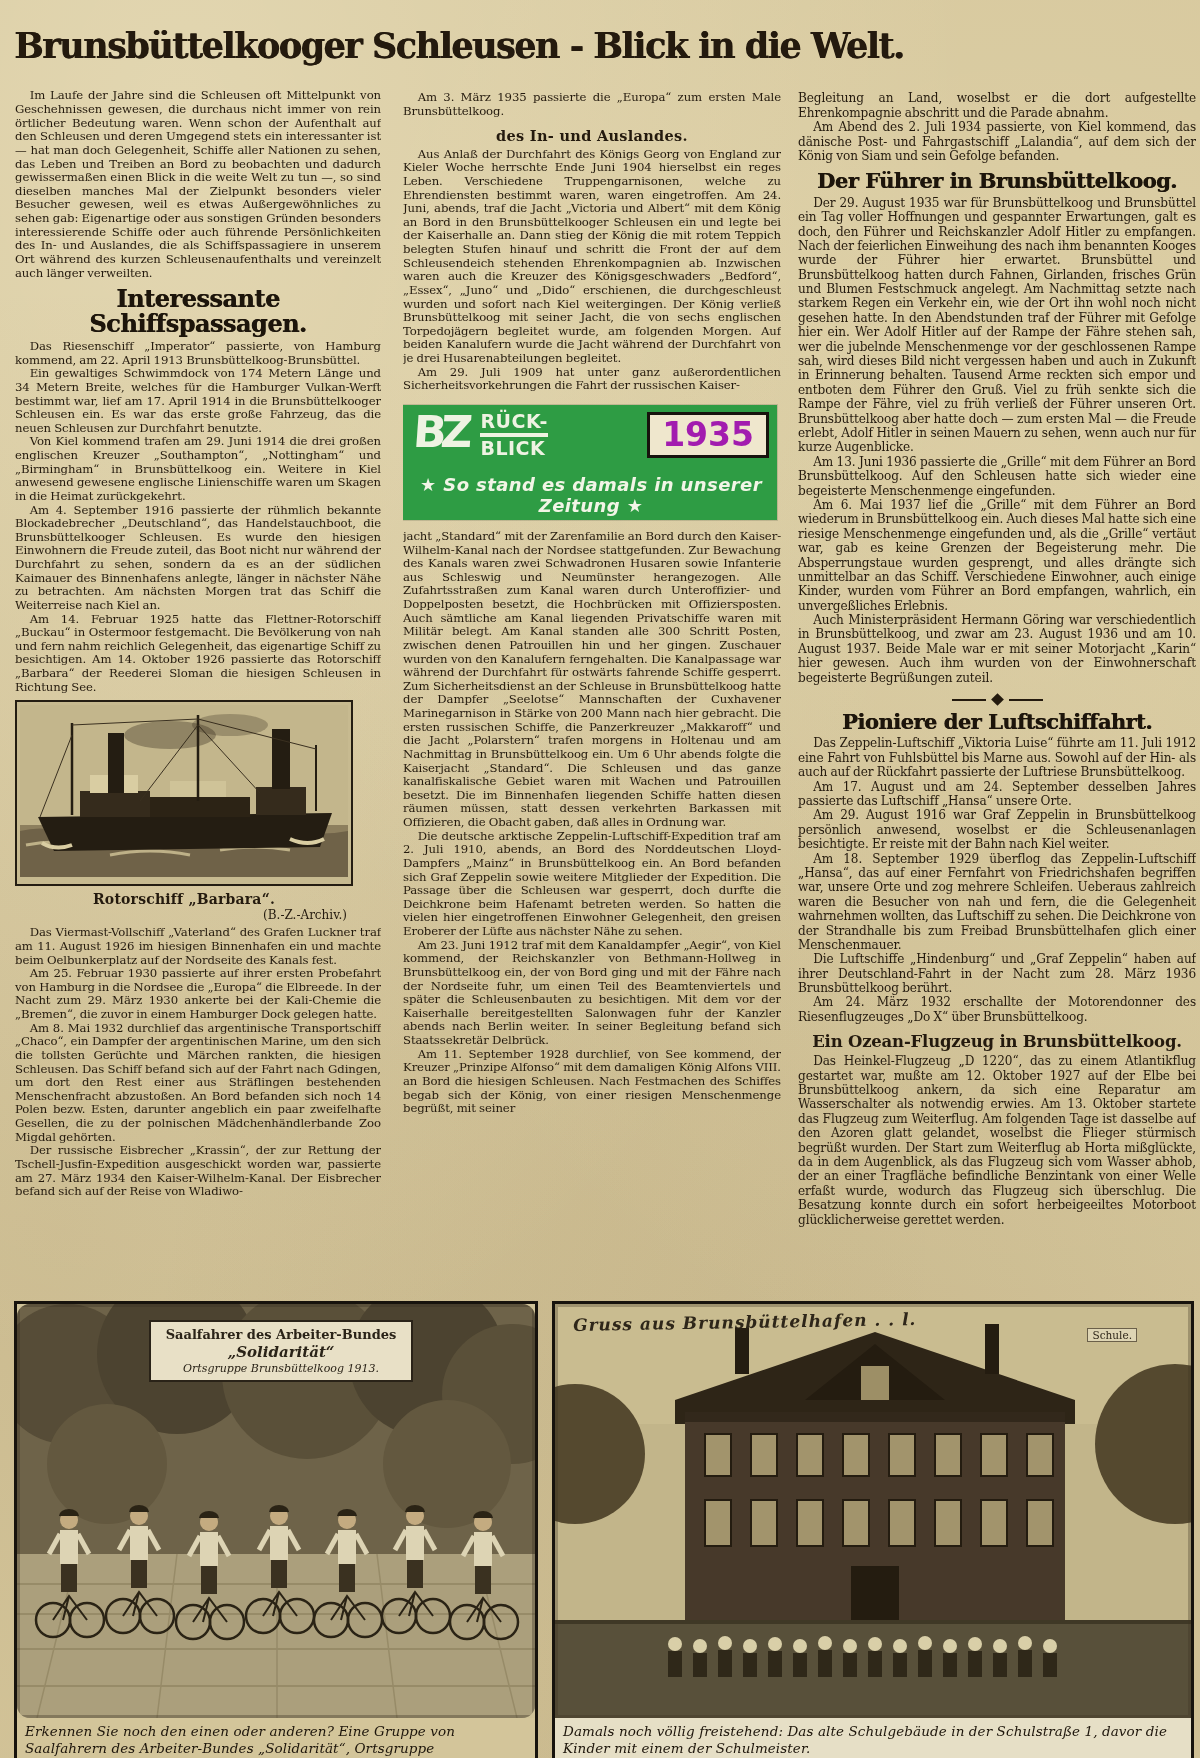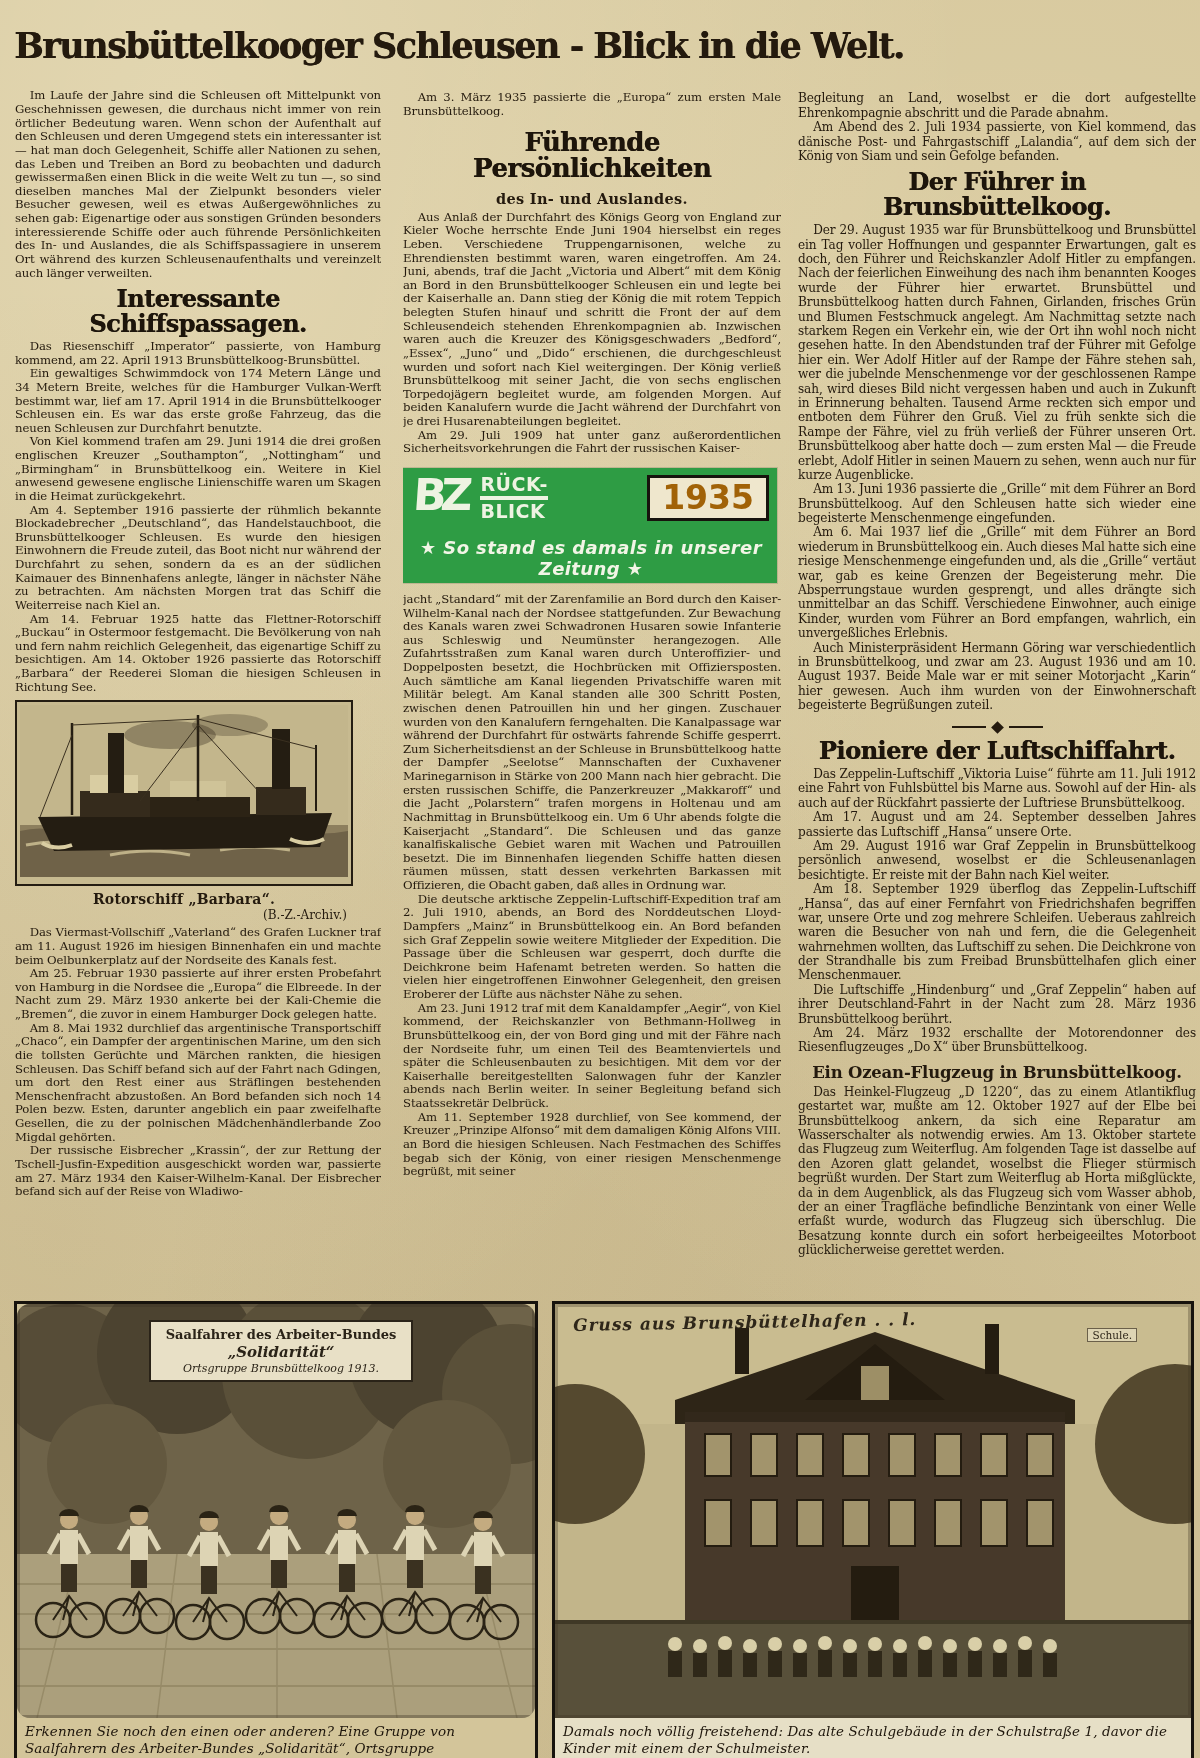--- a/index.html
+++ b/index.html
@@ -32,21 +32,21 @@
     font-size:11.7px;line-height:1.165;letter-spacing:-0.1px;word-spacing:-0.4px;
   }
   .col3 p.art{font-size:12.1px;line-height:1.19;}
   p.cont{text-indent:0;}
   h2.sec{
     margin:7px 0 4px;text-align:center;font-weight:bold;color:#1d150b;
     font-size:24px;letter-spacing:-0.5px;line-height:1.02;
     text-shadow:0.5px 0 0 #1d150b;
   }
   .col2 h2.sec{font-size:26px;margin-top:10px;}
-  .col3 h2.sec{font-size:24px;}
+  .col3 h2.sec{font-size:21px;}
   h3.subsec{margin:8px 0 4px;text-align:center;font-weight:bold;font-size:14.5px;letter-spacing:0.3px;}
   h3.inline-head{
     margin:8px 0 3px;text-align:center;font-weight:bold;font-size:16.5px;letter-spacing:-0.2px;
   }
   
   figure.ship{margin:6px 0 4px;width:338px;}
   .ship-frame{border:2px solid #241d12;background:#c7ba90;padding:3px;}
   .ship-caption{text-align:center;font-weight:bold;font-size:14px;margin-top:5px;letter-spacing:0.2px;}
   .ship-credit{text-align:right;font-size:12px;padding-right:6px;margin-top:1px;}
   
@@ -54,21 +54,21 @@
   .bz-top{display:flex;align-items:stretch;gap:8px;}
   .bz-logo{
     color:#eef3e2;font-family:"DejaVu Sans",sans-serif;font-weight:bold;
     font-size:44px;line-height:0.9;letter-spacing:-6px;transform:skewX(-4deg);
     padding-right:6px;
   }
   .bz-stack{display:flex;flex-direction:column;justify-content:center;color:#eef3e2;
     font-family:"DejaVu Sans",sans-serif;font-weight:bold;font-size:19px;line-height:1.0;letter-spacing:0.5px;}
   .bz-stack .rk{border-bottom:4px solid #eef3e2;padding-bottom:2px;margin-bottom:2px;}
   .bz-year{
-    margin-left:auto;background:#efe7cd;border:3px solid #17130d;color:#a16207;
+    margin-left:auto;background:#efe7cd;border:3px solid #17130d;color:#a21caf;
     font-family:"DejaVu Sans",sans-serif;font-weight:bold;font-size:33px;line-height:1.0;
     padding:2px 12px;display:flex;align-items:center;
   }
   .bz-strap{
     margin-top:16px;color:#f2f5e6;font-family:"DejaVu Sans",sans-serif;
     font-style:italic;font-weight:bold;font-size:18px;text-align:center;letter-spacing:0.4px;
   }
   
   .ornament{display:flex;align-items:center;justify-content:center;margin:10px 0 6px;}
   .ornament .bar{width:34px;height:2px;background:#241a0e;}
@@ -165,21 +165,20 @@
           </figure>
 
           <p class="art">Das Viermast-Vollschiff „Vaterland“ des Grafen Luckner traf am 11. August 1926 im hiesigen Binnenhafen ein und machte beim Oelbunkerplatz auf der Nordseite des Kanals fest.</p>
           <p class="art">Am 25. Februar 1930 passierte auf ihrer ersten Probefahrt von Hamburg in die Nordsee die „Europa“ die Elbreede. In der Nacht zum 29. März 1930 ankerte bei der Kali-Chemie die „Bremen“, die zuvor in einem Hamburger Dock gelegen hatte.</p>
           <p class="art">Am 8. Mai 1932 durchlief das argentinische Transportschiff „Chaco“, ein Dampfer der argentinischen Marine, um den sich die tollsten Gerüchte und Märchen rankten, die hiesigen Schleusen. Das Schiff befand sich auf der Fahrt nach Gdingen, um dort den Rest einer aus Sträflingen bestehenden Menschenfracht abzustoßen. An Bord befanden sich noch 14 Polen bezw. Esten, darunter angeblich ein paar zweifelhafte Gesellen, die zu der polnischen Mädchenhändlerbande Zoo Migdal gehörten.</p>
           <p class="art">Der russische Eisbrecher „Krassin“, der zur Rettung der Tschell-Jusfin-Expedition ausgeschickt worden war, passierte am 27. März 1934 den Kaiser-Wilhelm-Kanal. Der Eisbrecher befand sich auf der Reise von Wladiwo-</p>
         </div>
 
         <div class="col col2">
           <p class="art">Am 3. März 1935 passierte die „Europa“ zum ersten Male Brunsbüttelkoog.</p>
-          <h2 class="sec">Führende Persönlichkeiten</h2>
           <h3 class="subsec">des In- und Auslandes.</h3>
           <p class="art">Aus Anlaß der Durchfahrt des Königs Georg von England zur Kieler Woche herrschte Ende Juni 1904 hierselbst ein reges Leben. Verschiedene Truppengarnisonen, welche zu Ehrendiensten bestimmt waren, waren eingetroffen. Am 24. Juni, abends, traf die Jacht „Victoria und Albert“ mit dem König an Bord in den Brunsbüttelkooger Schleusen ein und legte bei der Kaiserhalle an. Dann stieg der König die mit rotem Teppich belegten Stufen hinauf und schritt die Front der auf dem Schleusendeich stehenden Ehrenkompagnien ab. Inzwischen waren auch die Kreuzer des Königsgeschwaders „Bedford“, „Essex“, „Juno“ und „Dido“ erschienen, die durchgeschleust wurden und sofort nach Kiel weitergingen. Der König verließ Brunsbüttelkoog mit seiner Jacht, die von sechs englischen Torpedojägern begleitet wurde, am folgenden Morgen. Auf beiden Kanalufern wurde die Jacht während der Durchfahrt von je drei Husarenabteilungen begleitet.</p>
           <p class="art">Am 29. Juli 1909 hat unter ganz außerordentlichen Sicherheitsvorkehrungen die Fahrt der russischen Kaiser-</p>
 
           <div class="bz-badge">
             <div class="bz-top">
               <div class="bz-logo">BZ</div>
               <div class="bz-stack">
                 <span class="rk">RÜCK-</span>
                 <span>BLICK</span>

